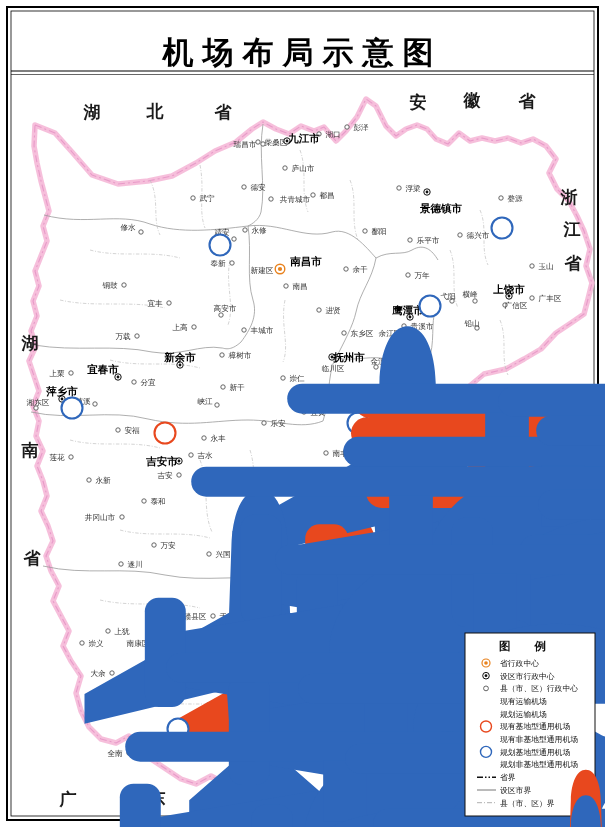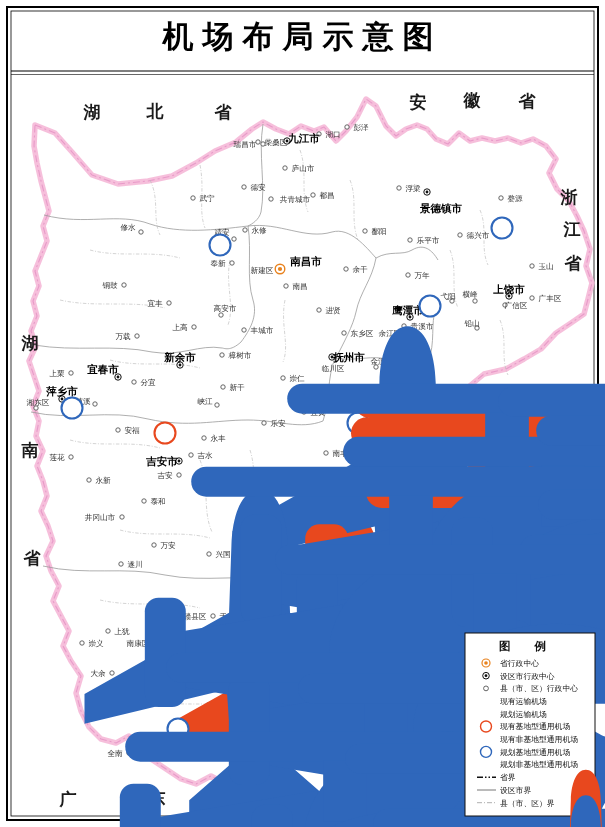--- a/index.html
+++ b/index.html
@@ -1,17 +1,17 @@
 <!DOCTYPE html>
 <html><head>
 <meta charset="utf-8">
 <style>
   html,body{margin:0;padding:0;background:#fff;}
   body{width:605px;height:827px;position:relative;overflow:hidden;font-family:"Liberation Sans",sans-serif;}
-  .page-title{position:absolute;top:16px;left:0;right:0;text-align:center;
+  .page-title{position:absolute;top:32px;left:0;right:0;text-align:center;
     font-family:"Liberation Serif",serif;font-weight:bold;font-size:31px;letter-spacing:9px;color:#000;}
   svg{position:absolute;top:0;left:0;}
   .frame-outer{fill:none;stroke:#000;stroke-width:2;}
   .frame-inner{fill:none;stroke:#000;stroke-width:0.8;}
   .rule{stroke:#000;}
   .prov{font-family:"Liberation Serif",serif;font-size:17px;font-weight:bold;fill:#1a1a1a;}
   .county{font-family:"DejaVu Sans",sans-serif;font-size:7.6px;fill:#333;}
   .pref{font-family:"DejaVu Sans",sans-serif;font-size:10.5px;font-weight:bold;fill:#000;}
   .legend-label{font-family:"DejaVu Sans",sans-serif;font-size:7.8px;fill:#111;}
   .legend-title{font-family:"DejaVu Sans",sans-serif;font-size:11.5px;font-weight:bold;fill:#111;letter-spacing:24px;}

